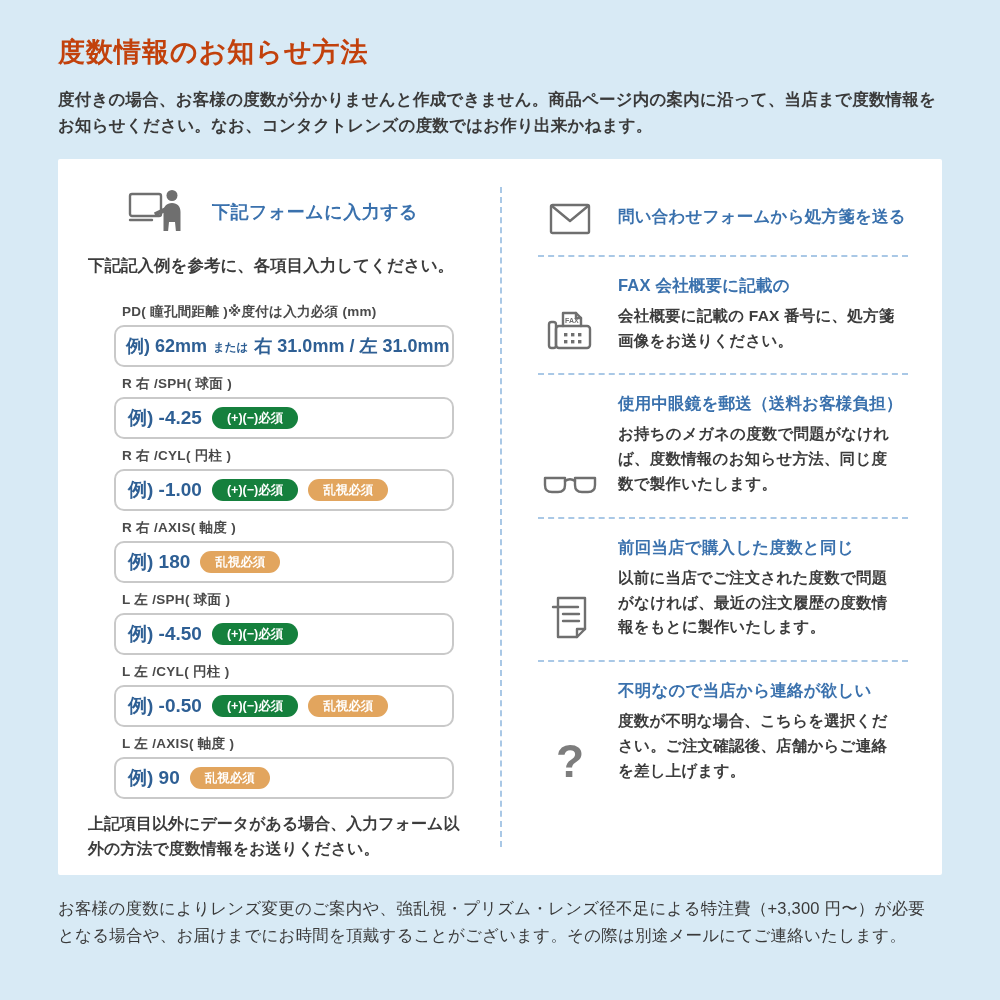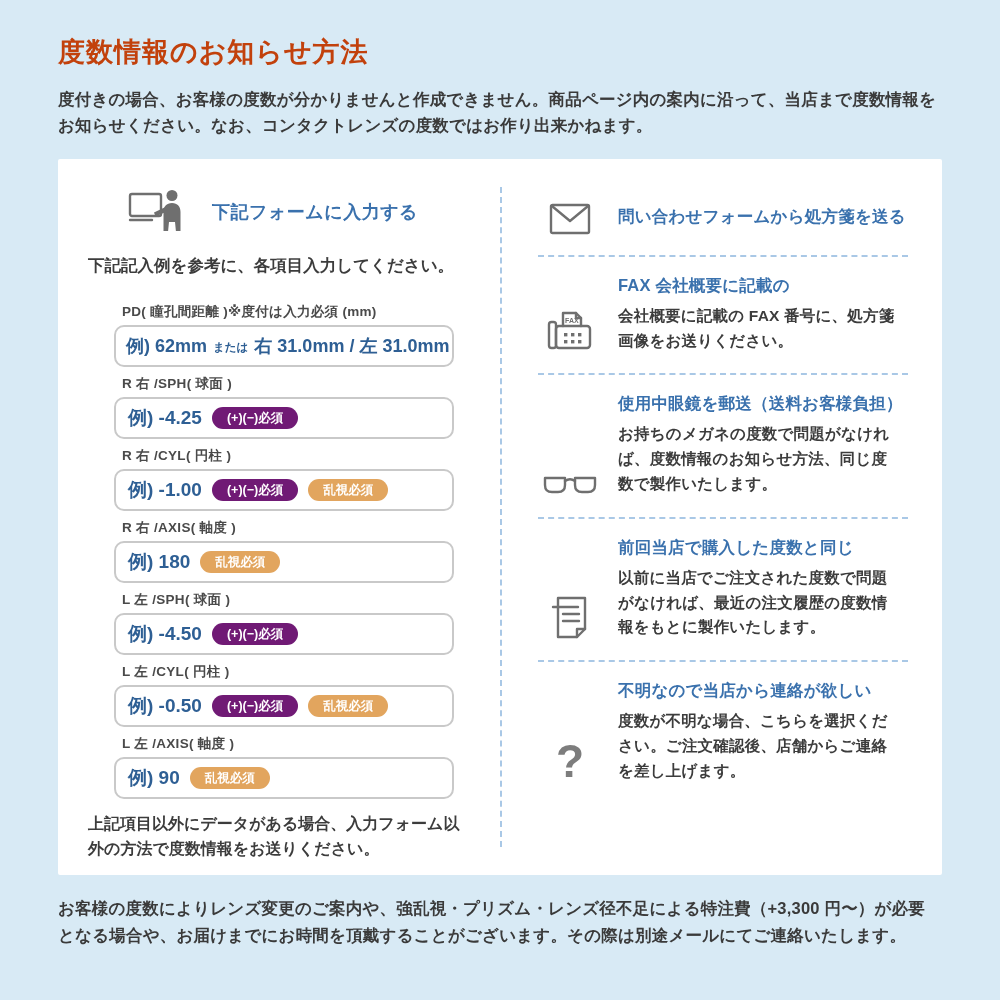--- a/index.html
+++ b/index.html
@@ -36,36 +36,36 @@
     display:flex;align-items:center;padding:0 10px 0 12px;gap:10px;
   }
   .field-value{font-size:19px;font-weight:bold;color:#2e5f94;white-space:nowrap;}
   .pd-box{gap:6px;padding:0 6px 0 10px;}
   .pd-box .field-value{font-size:18px;}
   .value-or{font-size:11.5px;font-weight:bold;color:#2e5f94;white-space:nowrap;padding-top:4px;}
   .pill{
     font-size:12.5px;font-weight:bold;color:#ffffff;border-radius:999px;
     padding:5px 15px;white-space:nowrap;line-height:1;
   }
-  .pill-blue{background:#701a75;}
+  .pill-blue{background:#15803d;}
   .pill-orange{background:#e2a55e;}
   .form-note{font-size:16px;font-weight:600;color:#3c3c3c;line-height:1.6;margin:12px 0 0 0;}
   
   .v-divider{border-left:2px dashed #a9c8e6;margin:28px 0;}
   
   .col-right{flex:1;box-sizing:border-box;padding:16px 28px 0 0;margin-left:36px;}
   .method{display:flex;gap:16px;padding:18px 0 20px;align-items:flex-end;}
   .m-icon{width:64px;min-width:64px;display:flex;justify-content:center;align-items:flex-start;padding-top:10px;}
   .m-title{font-size:16.5px;font-weight:bold;color:#3a71ad;margin:0 0 7px;letter-spacing:.2px;}
   .m-body{font-size:15.5px;font-weight:600;line-height:1.6;color:#3c3c3c;margin:0;width:278px;letter-spacing:.2px;}
   .h-divider{border-top:2px dashed #a9c8e6;margin-right:6px;}
   .q-mark{font-size:46px;font-weight:bold;color:#7d7d7d;line-height:1;margin-top:4px;}
   
   .page-footer{
-    font-size:16.5px;font-weight:700;line-height:1.65;color:#3a3a3a;
+    font-size:16.5px;font-weight:400;line-height:1.65;color:#3a3a3a;
     margin:20px 0 0;letter-spacing:.2px;
   }
   svg .st{stroke:#6f6f6f;stroke-width:2.4;fill:none;stroke-linejoin:round;stroke-linecap:round;}
   svg .fl{fill:#6f6f6f;stroke:none;}
 </style>
 </head>
 <body>
 
 <div class="page">
 

